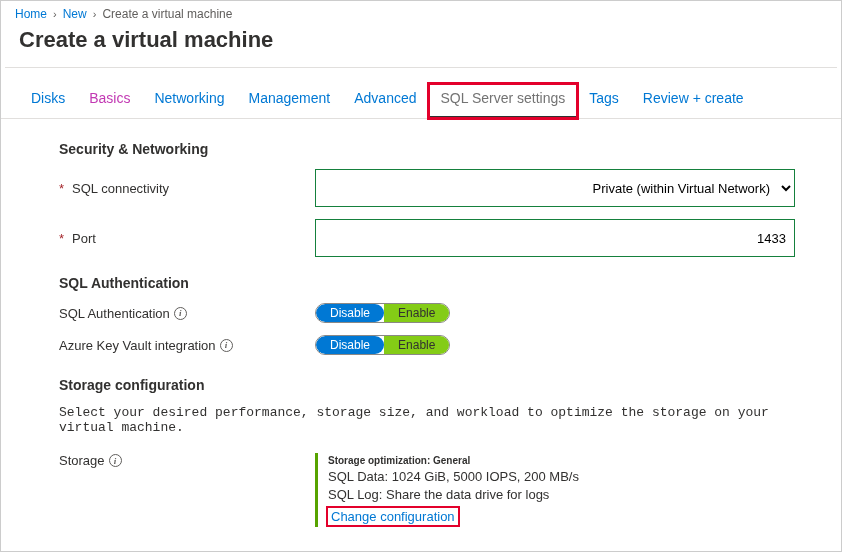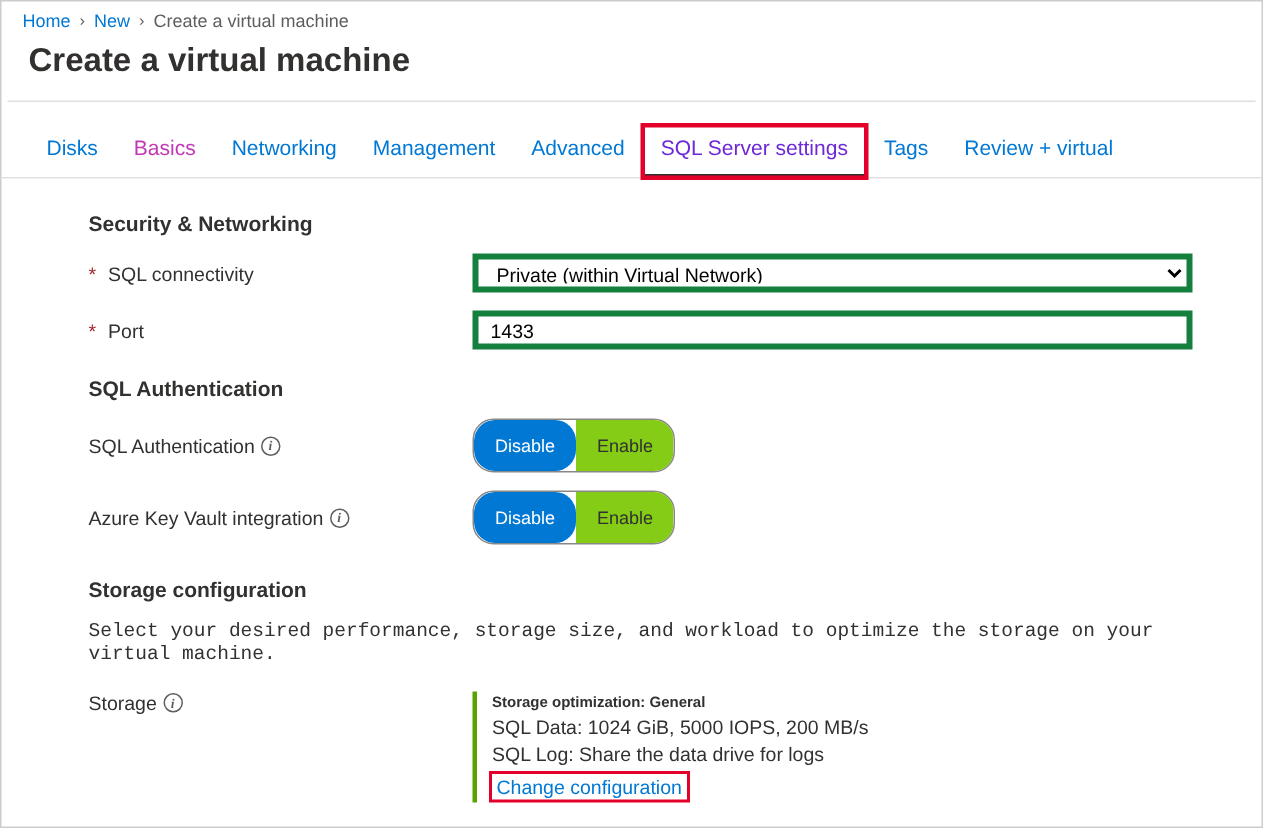--- a/index.html
+++ b/index.html
@@ -38,21 +38,21 @@
   }
   .tab {
     padding: 6px 12px 10px 12px;
     color: #0078d4;
     font-size: 14px;
     cursor: pointer;
     position: relative;
   }
   .tab.accent { color: #c239b3; }
   .tab.active {
-    color: #6d28d9;
+    color: #737373;
     border-bottom: 2px solid #323130;
     font-weight: 400;
   }
   .tab.highlight-box {
     outline: 3px solid #e3002b;
     outline-offset: -1px;
   }
   .content { padding: 14px 22px; margin-left: 36px; }
   .section-title {
     font-weight: 700;
@@ -70,33 +70,34 @@
     font-size: 13px;
     color: #323130;
     display: flex;
     align-items: center;
     gap: 4px;
   }
   .req { color: #a4262c; margin-right: 4px; }
   .input-col { flex: 1; max-width: 480px; }
   select.azure, input.azure {
     width: 100%;
-    height: 26px;
+    height: 38px;
     padding: 2px 8px;
     font-size: 13px;
-    border: 4px solid #15803d;
+    border: 1px solid #15803d;
     background: #fff;
     font-family: inherit;
+    text-align: right;
   }
   .toggle-group {
     display: inline-flex;
     border: 1px solid #8a8886;
     border-radius: 14px;
     overflow: hidden;
-    height: 36px;
+    height: 20px;
     align-items: stretch;
   }
   .toggle-opt {
     padding: 3px 14px;
     font-size: 12px;
     display: flex;
     align-items: center;
     cursor: pointer;
     background: #84cc16;
     color: #323130;
@@ -152,21 +153,21 @@
 <div class="rule"></div>
 
 <div class="tabs">
   <div class="tab">Disks</div>
   <div class="tab accent">Basics</div>
   <div class="tab">Networking</div>
   <div class="tab">Management</div>
   <div class="tab">Advanced</div>
   <div class="tab active highlight-box">SQL Server settings</div>
   <div class="tab">Tags</div>
-  <div class="tab">Review + virtual</div>
+  <div class="tab">Review + create</div>
 </div>
 
 <div class="content">
 
   <div class="section-title">Security &amp; Networking</div>
 
   <div class="row">
     <div class="label-col">
       <span class="req">*</span>
       <span>SQL connectivity</span>

